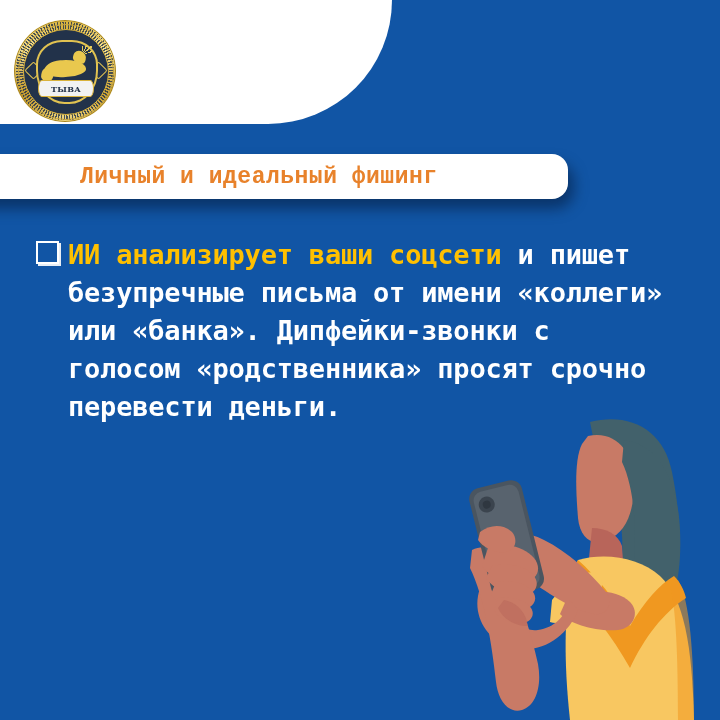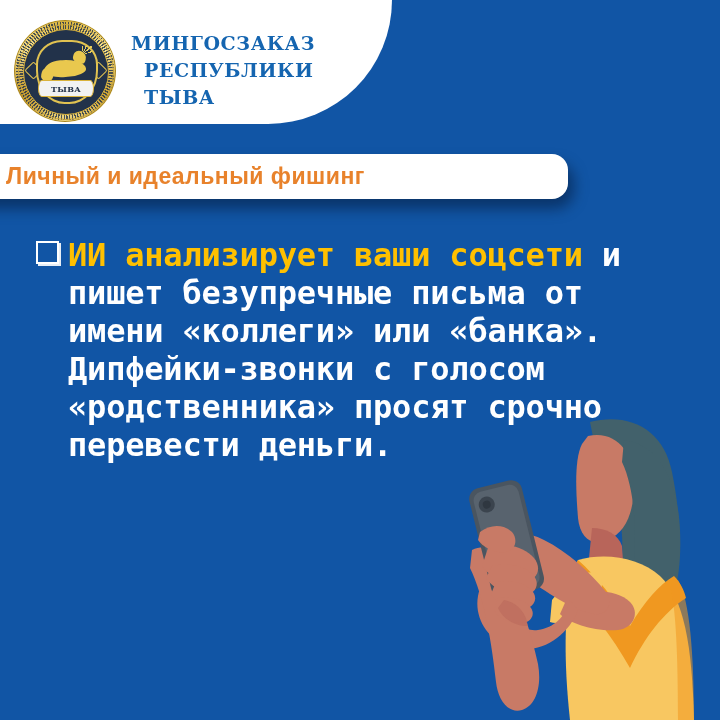--- a/index.html
+++ b/index.html
@@ -118,22 +118,22 @@
     z-index:8;
   }
   .banner{
     position:absolute;left:-30px;top:154px;width:598px;height:45px;
     background:#FFFFFF;
     border-radius:0 16px 16px 0;
     z-index:9;
     display:flex;align-items:center;
   }
   .banner-text{
-    margin-left:36px;
-    font-family:Liberation Sans, sans-serif;
+    margin-left:110px;
+    font-family:Liberation Mono, monospace;
     font-weight:700;
     font-size:23px;
     color:#E8822B;
     letter-spacing:.5px;
     white-space:nowrap;
   }
 
   
   .body-block{
     position:absolute;left:34px;top:236px;width:640px;
@@ -143,21 +143,21 @@
     position:absolute;left:2px;top:5px;
     width:19px;height:19px;
     border:2.5px solid #FFFFFF;
     background:transparent;
     box-shadow:2px 2px 0 rgba(255,255,255,.9);
   }
   .body-text{
     margin:0;padding-left:34px;
     font-family:"DejaVu Sans Mono", monospace;
     font-weight:700;
-    font-size:32px;
+    font-size:27px;
     line-height:38px;
     color:#FFFFFF;
     letter-spacing:-.2px;
   }
   .body-text .hl{color:#FFC000;}
 
   
   .illus{
     position:absolute;left:392px;top:400px;width:328px;height:320px;
     z-index:4;
@@ -178,24 +178,20 @@
     <div class="knot l"></div>
     <div class="knot r"></div>
     <div class="shield"></div>
     <div class="sun"></div>
     <div class="horse"></div>
     <div class="ribbon">
       <span>ТЫВА</span>
     </div>
   </div>
 
-  <div class="org-title">
-    <div class="l1">МИНГОСЗАКАЗ</div>
-    <div class="l2">РЕСПУБЛИКИ  ТЫВА</div>
-  </div>
 
   <div class="banner-shadow"></div>
   <div class="banner">
     <div class="banner-text">Личный и идеальный фишинг</div>
   </div>
 
   <div class="body-block">
     <div class="checkbox-icon"></div>
     <p class="body-text">
       <span class="hl">ИИ анализирует ваши соцсети</span><span> и пишет безупречные письма от имени «коллеги» или «банка». Дипфейки-звонки с голосом «родственника» просят срочно перевести деньги.</span>

